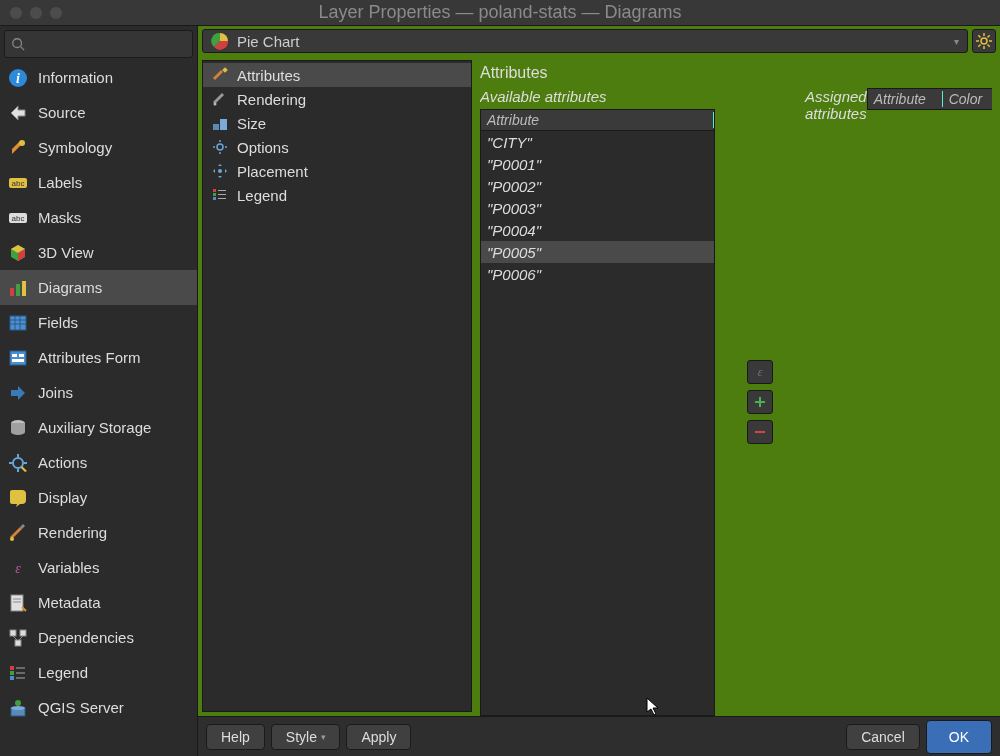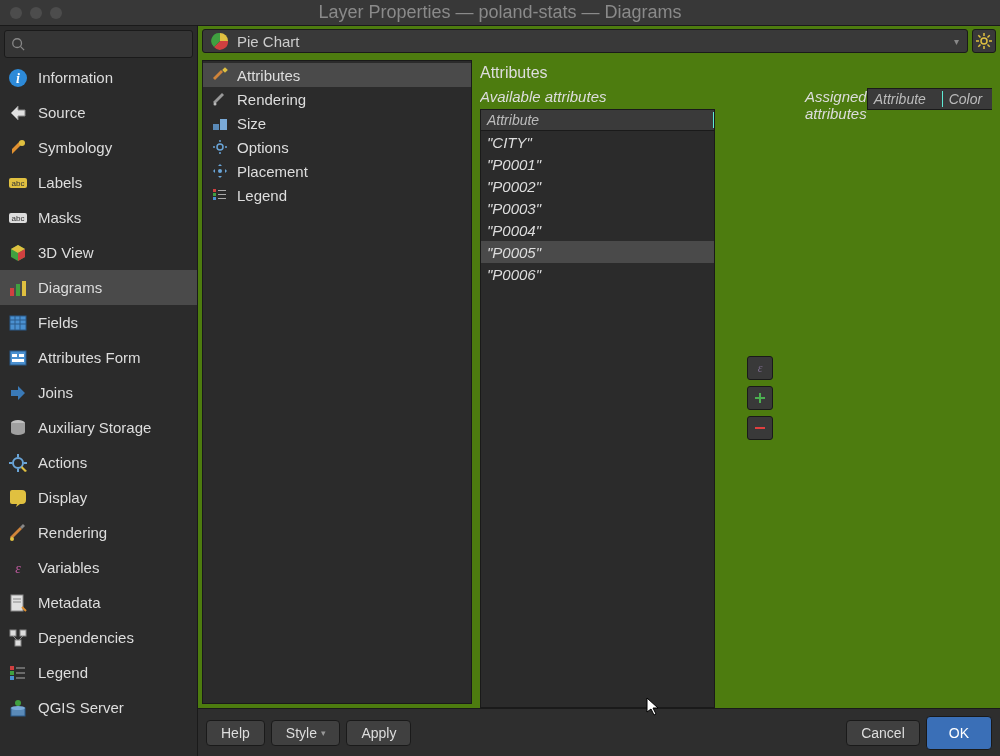--- a/index.html
+++ b/index.html
@@ -225,21 +225,21 @@
     border: 1px solid #1a1a1a;
     border-top: none;
     display: flex;
     align-items: center;
     justify-content: space-between;
     font-size: 9px;
     color: #888;
     padding: 0 2px;
   }
   .bottom-bar {
-    height: 48px;
+    height: 40px;
     display: flex;
     align-items: center;
     padding: 0 8px;
     gap: 6px;
     border-top: 1px solid #1a1a1a;
     background: #2e2e2e;
   }
   .btn {
     height: 26px;
     background: #404040;

